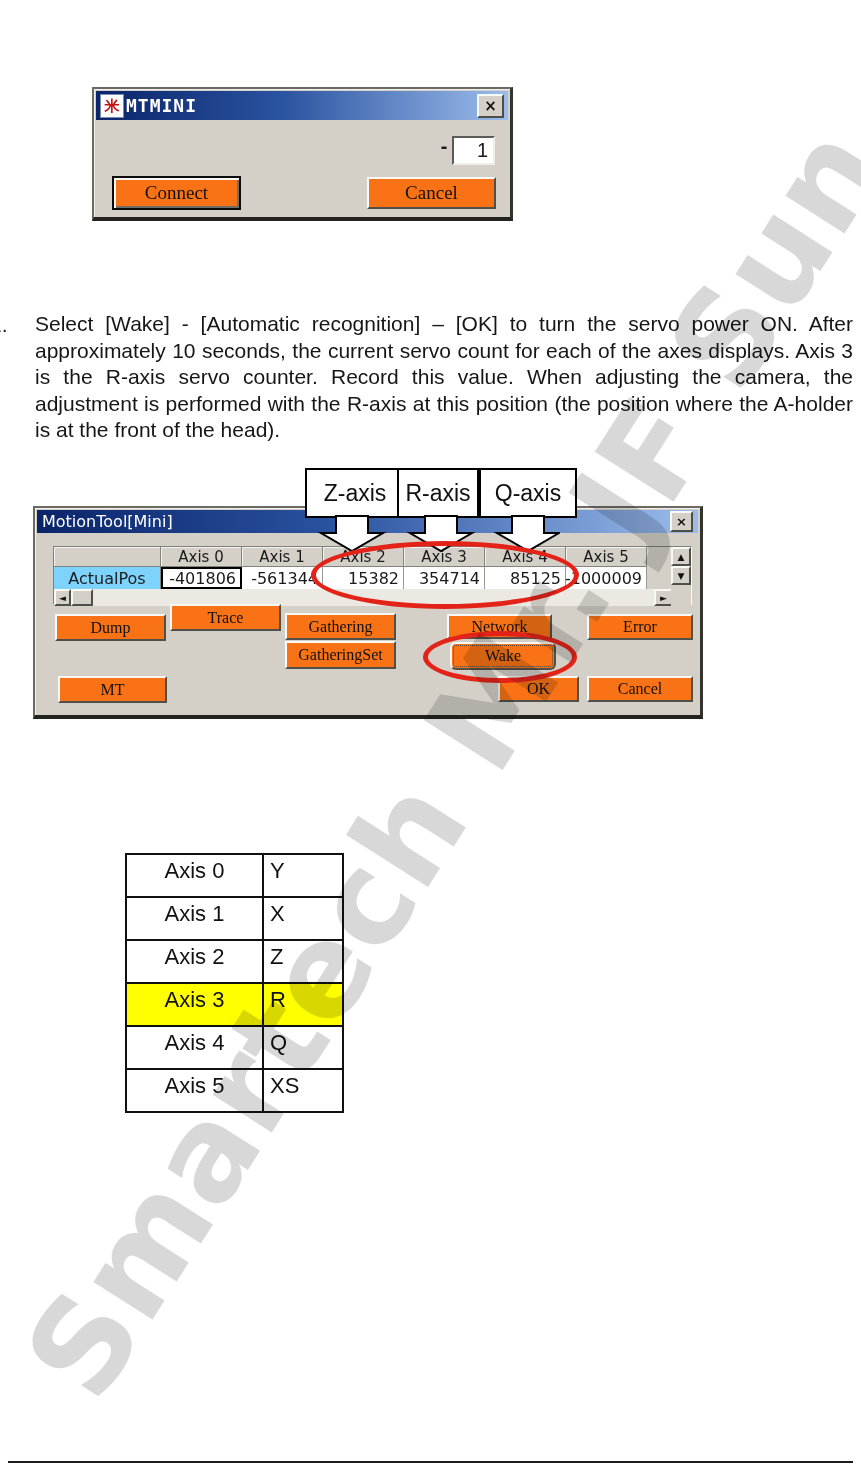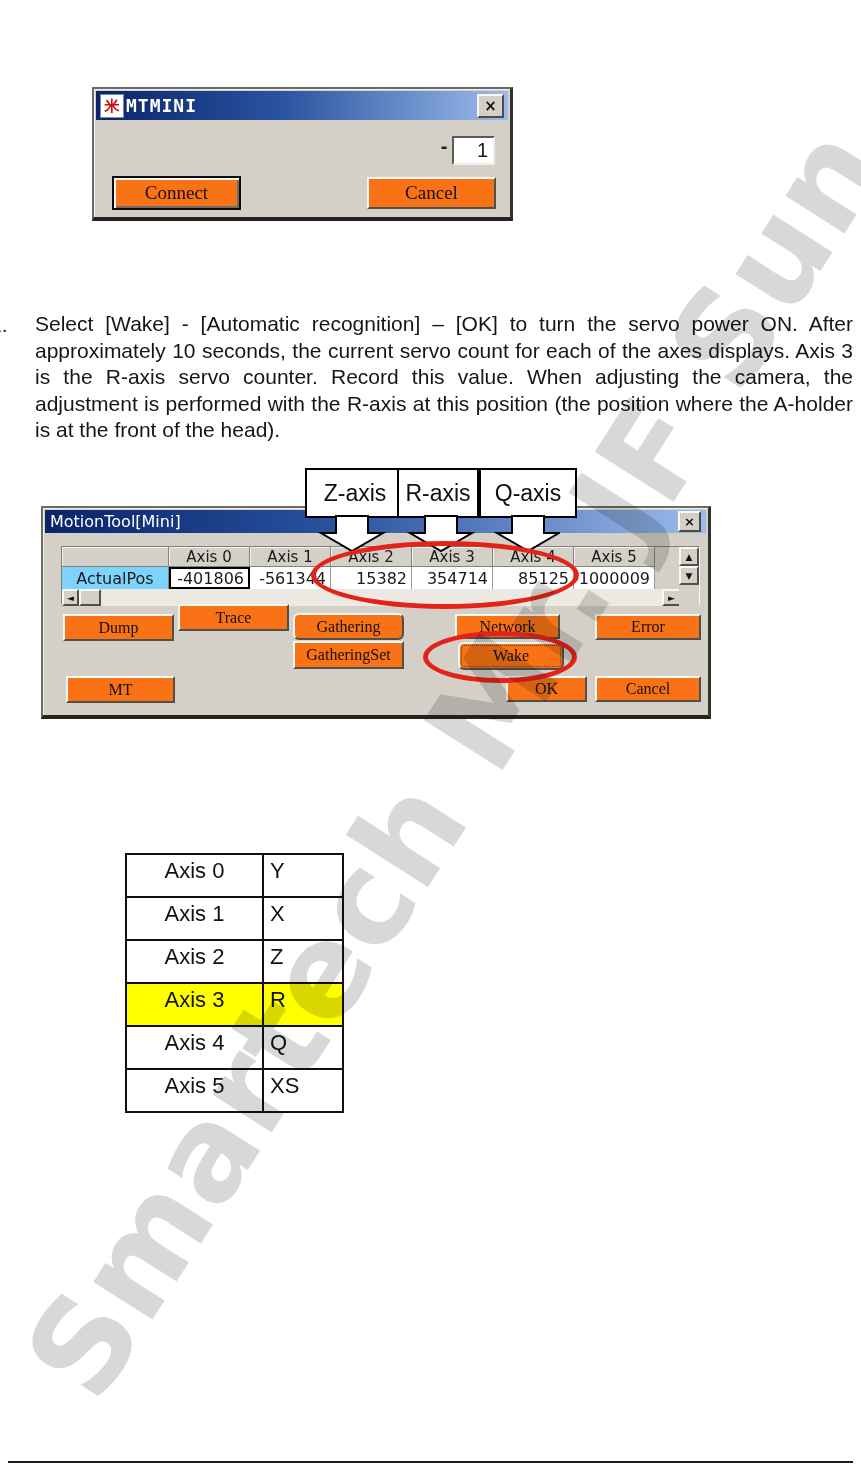--- a/index.html
+++ b/index.html
@@ -55,21 +55,21 @@
   
   .callout{position:absolute;top:468px;height:46px;background:#ffffff;border:2px solid #000;
            display:flex;align-items:center;justify-content:center;
            font-size:23px;color:#111;z-index:8;}
   #callout-z{left:297px;width:96px;margin-left:8px;}
   #callout-r{left:397px;width:78px;}
   #callout-q{left:479px;width:94px;}
   #callout-arrows{position:absolute;left:300px;top:515px;z-index:8;}
 
   
-  #mtwin{left:33px;top:506px;width:665px;height:207px;margin-left:8px;}
+  #mtwin{left:33px;top:506px;width:665px;height:207px;}
   #mtwin .titlebar{height:23px;padding:0 5px;}
   #mtwin .title{font-family:"DejaVu Sans",sans-serif;font-size:16px;}
   #mtwin .xbtn{width:19px;height:17px;font-size:13px;}
 
   #grid{position:absolute;left:18px;top:38px;width:639px;height:59px;
         border:1px solid;border-color:#80807a #fbfbf8 #fbfbf8 #80807a;background:#d4d0c8;
         box-sizing:border-box;font-family:"DejaVu Sans",sans-serif;}
   .grow{position:absolute;left:0;display:flex;}
   .gcell{box-sizing:border-box;height:100%;font-size:15px;display:flex;align-items:center;}
   .ghead{background:#d4d0c8;justify-content:center;
@@ -187,21 +187,21 @@
       <div id="hscroll">
         <div class="sbtn" style="left:0;width:17px;">◄</div>
         <div id="hthumb"></div>
         <div class="sbtn" style="right:0;width:19px;">►</div>
       </div>
       <div id="hcorner"></div>
     </div>
 
     <div class="btn" style="left:20px;top:106px;width:107px;height:23px;">Dump</div>
     <div class="btn" style="left:135px;top:96px;width:107px;height:23px;">Trace</div>
-    <div class="btn" style="left:250px;top:105px;width:107px;height:23px;border-radius:6px;">Gathering</div>
+    <div class="btn" style="left:250px;top:105px;width:107px;height:23px;">Gathering</div>
     <div class="btn" style="left:250px;top:133px;width:107px;height:24px;">GatheringSet</div>
     <div class="btn" style="left:412px;top:106px;width:101px;height:21px;">Network</div>
     <div class="btn wake" style="left:415px;top:134px;width:102px;height:24px;border-radius:6px;">Wake</div>
     <div class="btn" style="left:552px;top:106px;width:102px;height:22px;">Error</div>
     <div class="btn" style="left:23px;top:168px;width:105px;height:23px;">MT</div>
     <div class="btn" style="left:463px;top:168px;width:77px;height:22px;">OK</div>
     <div class="btn" style="left:552px;top:168px;width:102px;height:22px;">Cancel</div>
   </div>
 
   <div id="ellipse-axes" class="red-ellipse"></div>

